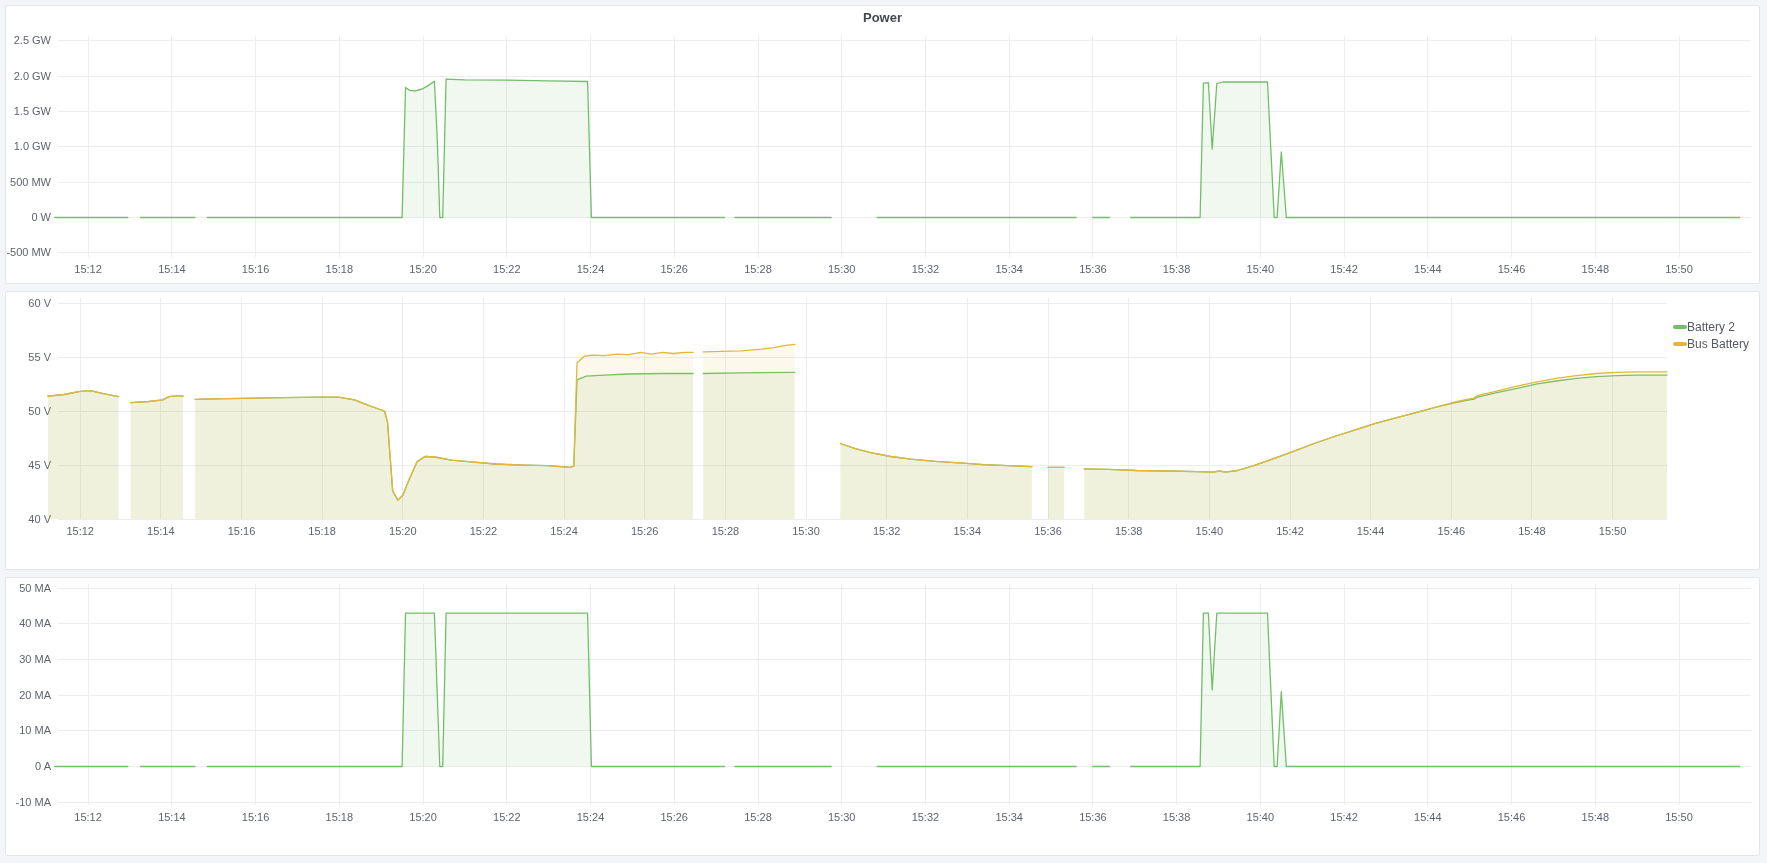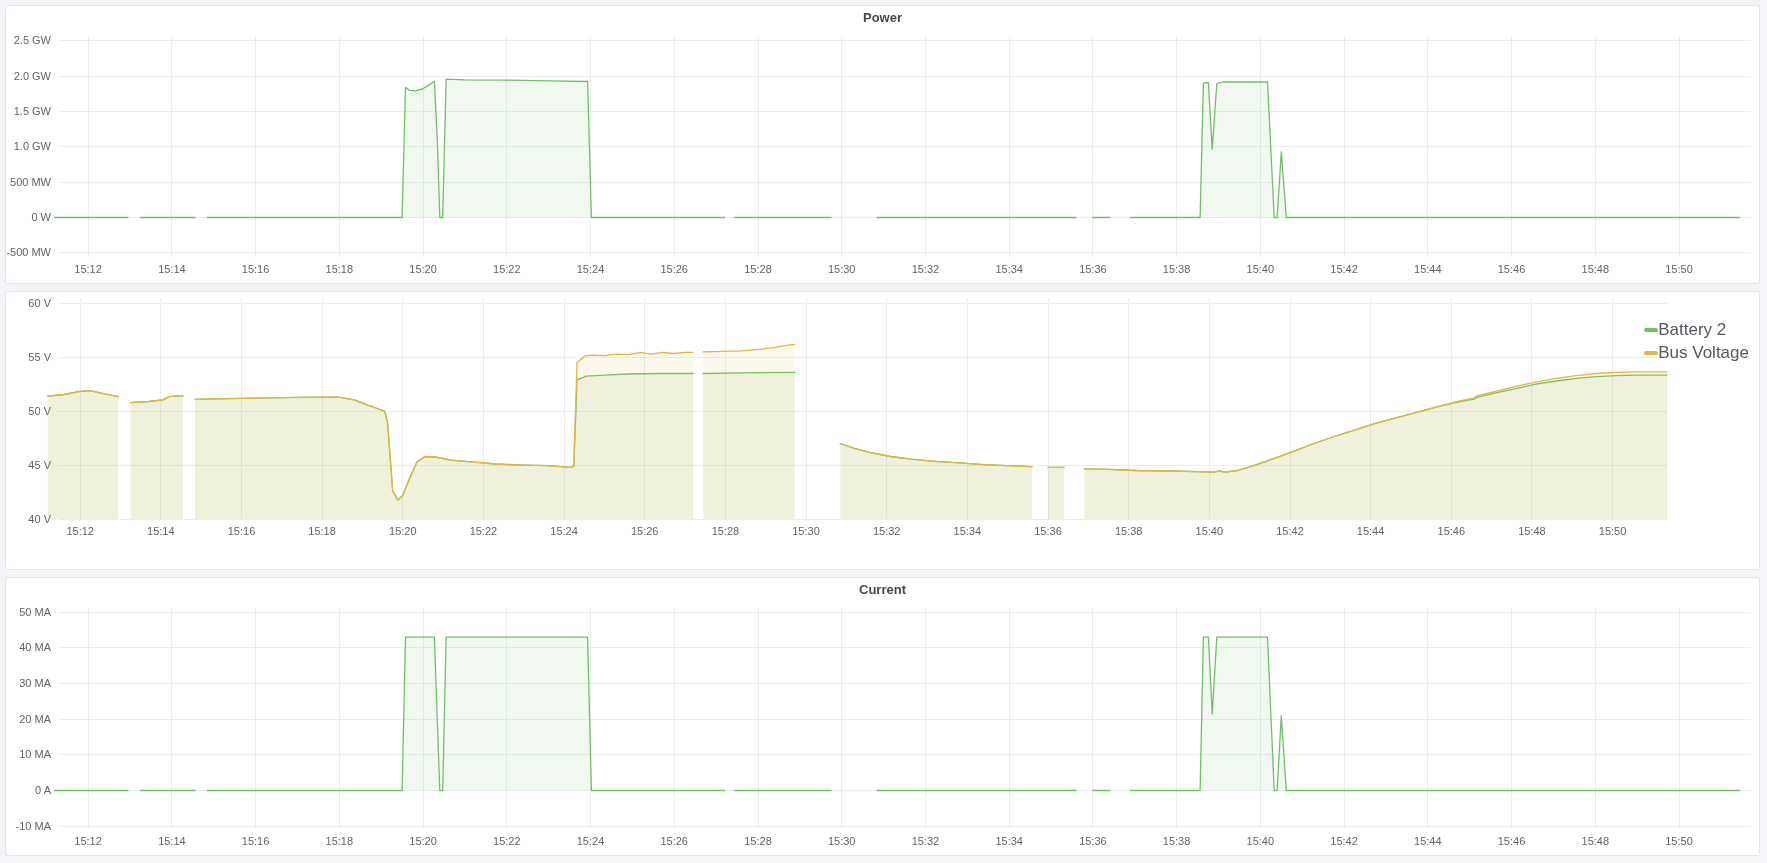--- a/index.html
+++ b/index.html
@@ -29,21 +29,21 @@
   svg.chart{display:block;}
   .grid{stroke:#ebedf1;stroke-width:1;shape-rendering:crispEdges;}
   .ylab,.xlab{font-family:"Liberation Sans",sans-serif;font-size:11px;fill:#5f646c;}
   .legend{
     position:absolute;
     top:28px;right:10px;
     display:flex;flex-direction:column;gap:3px;
   }
   .legend-item{
     display:flex;align-items:center;gap:0;
-    font-size:17px;color:#54585f;
+    font-size:12px;color:#54585f;
     cursor:pointer;white-space:nowrap;
   }
   .legend-marker{
     display:inline-block;width:14px;height:4px;border-radius:2px;
   }
 </style>
 </head>
 <body>
 
 <div class="dashboard">
@@ -203,27 +203,26 @@
         <path d="M1078.3 227.0L1078.3 176.9L1102.5 177.4L1130.7 178.5L1163.0 179.0L1191.2 179.6L1207.3 180.1L1213.4 179.0L1219.4 180.1L1231.5 178.5L1247.7 173.6L1267.8 166.6L1288.0 159.1L1308.1 151.5L1328.3 144.5L1348.5 138.1L1368.6 131.6L1388.8 126.2L1409.0 120.8L1429.1 115.4L1449.3 110.0L1463.4 106.8L1467.4 106.3L1471.5 103.6L1489.6 99.3L1509.8 94.4L1529.9 90.1L1550.1 86.3L1570.3 83.6L1590.4 81.5L1610.6 80.4L1630.8 79.8L1661.0 79.8L1661.0 227.0Z" fill="#e3b63d" fill-opacity="0.1" stroke="none"></path>
         <path d="M1078.3 176.9L1102.5 177.4L1130.7 178.5L1163.0 179.0L1191.2 179.6L1207.3 180.1L1213.4 179.0L1219.4 180.1L1231.5 178.5L1247.7 173.6L1267.8 166.6L1288.0 159.1L1308.1 151.5L1328.3 144.5L1348.5 138.1L1368.6 131.6L1388.8 126.2L1409.0 120.8L1429.1 115.4L1449.3 110.0L1463.4 106.8L1467.4 106.3L1471.5 103.6L1489.6 99.3L1509.8 94.4L1529.9 90.1L1550.1 86.3L1570.3 83.6L1590.4 81.5L1610.6 80.4L1630.8 79.8L1661.0 79.8" fill="none" stroke="#e3b63d" stroke-width="1.3" stroke-linejoin="round" stroke-linecap="round"></path>
       </svg>
     <div class="legend">
       <div class="legend-item">
         <span class="legend-marker" style="background: rgb(115, 191, 105);"></span>
         <span>Battery 2</span>
       </div>
       <div class="legend-item">
         <span class="legend-marker" style="background: rgb(227, 182, 61);"></span>
-        <span>Bus Voltage</span>
+        <span>Bus Battery</span>
       </div>
     </div>
   </div>
 
   <div class="panel">
-    <div class="panel-title">Current</div>
     <svg class="chart" width="1753" height="253" viewBox="0 0 1753 253">
         <line x1="82.1" x2="82.1" y1="6" y2="227" class="grid"></line>
         <line x1="165.9" x2="165.9" y1="6" y2="227" class="grid"></line>
         <line x1="249.6" x2="249.6" y1="6" y2="227" class="grid"></line>
         <line x1="333.3" x2="333.3" y1="6" y2="227" class="grid"></line>
         <line x1="417.1" x2="417.1" y1="6" y2="227" class="grid"></line>
         <line x1="500.8" x2="500.8" y1="6" y2="227" class="grid"></line>
         <line x1="584.5" x2="584.5" y1="6" y2="227" class="grid"></line>
         <line x1="668.2" x2="668.2" y1="6" y2="227" class="grid"></line>
         <line x1="752.0" x2="752.0" y1="6" y2="227" class="grid"></line>

